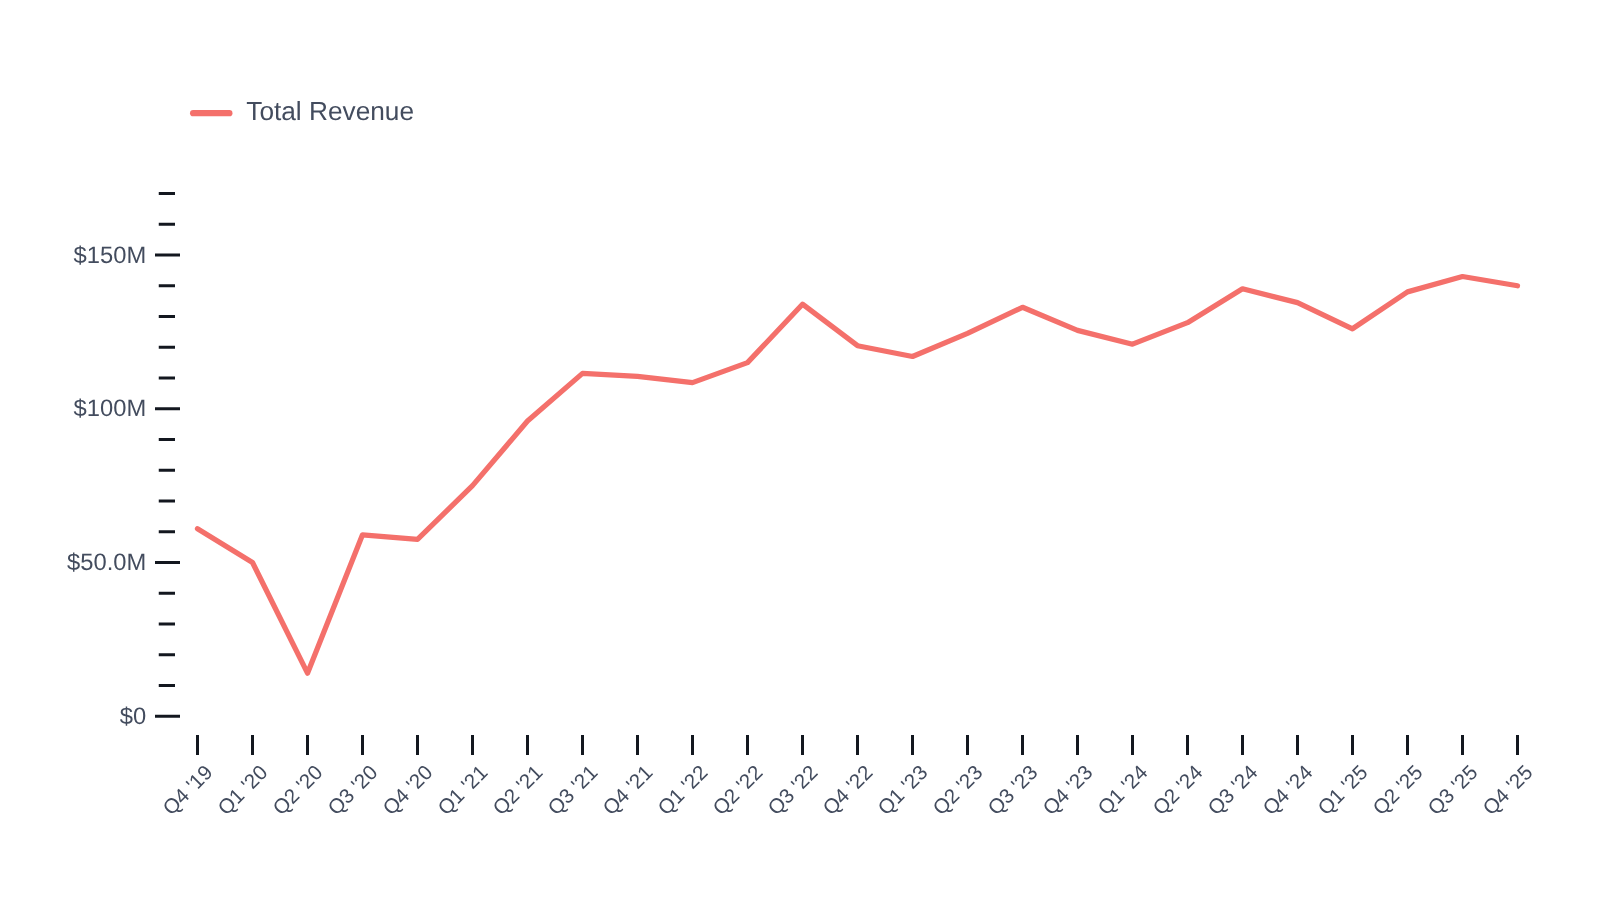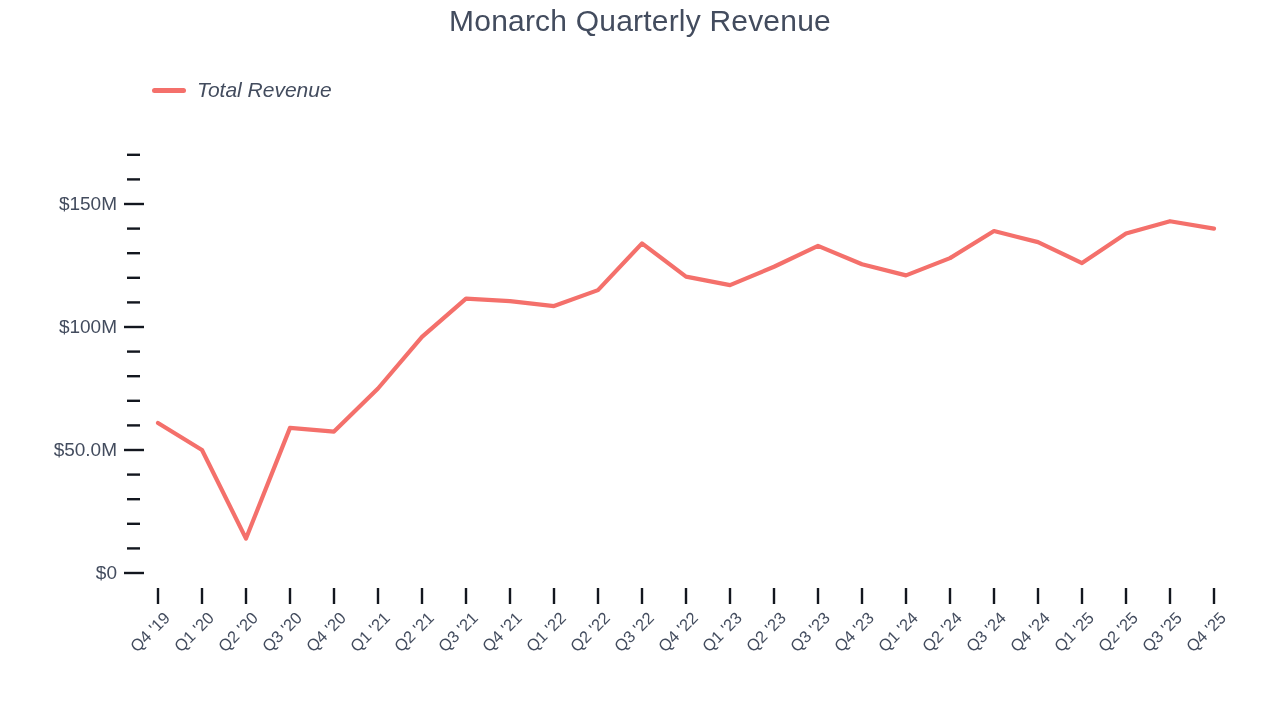--- a/index.html
+++ b/index.html
@@ -40,21 +40,20 @@
   }
   #legend-swatch {
     display: block;
     width: 34px;
     height: 5px;
     border-radius: 3px;
   }
   #legend-label {
     font-size: 21px;
     color: #434c5e;
-    font-style: italic;
   }
   svg#plot {
     position: absolute;
     top: 0;
     left: 0;
   }
   .ytick-label {
     font-size: 19px;
     fill: #434c5e;
     text-anchor: end;
@@ -78,21 +77,20 @@
   .xtickmark {
     stroke: #13171f;
     stroke-width: 2.4;
   }
 </style>
 </head>
 <body>
 
 <div id="chart-root">
 
-  <div id="chart-title">Monarch Quarterly Revenue</div>
 
   <div id="legend">
     <span id="legend-swatch" style="background: rgb(244, 112, 107);"></span>
     <span id="legend-label">Total Revenue</span>
   </div>
 
   <svg id="plot" width="1280" height="720">
     <g id="y-axis-group">
         <line x1="124" x2="144" y1="573" y2="573" class="tickmark-major"></line>
         <text x="117" y="574" class="ytick-label">$0</text>

